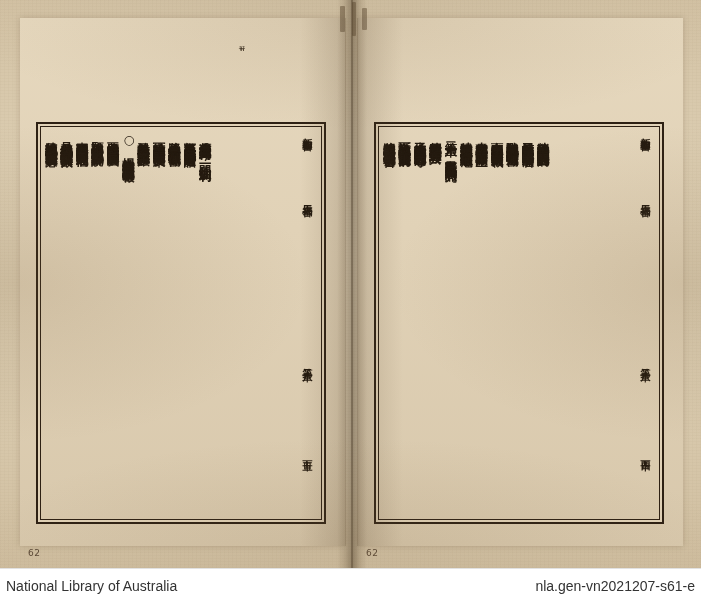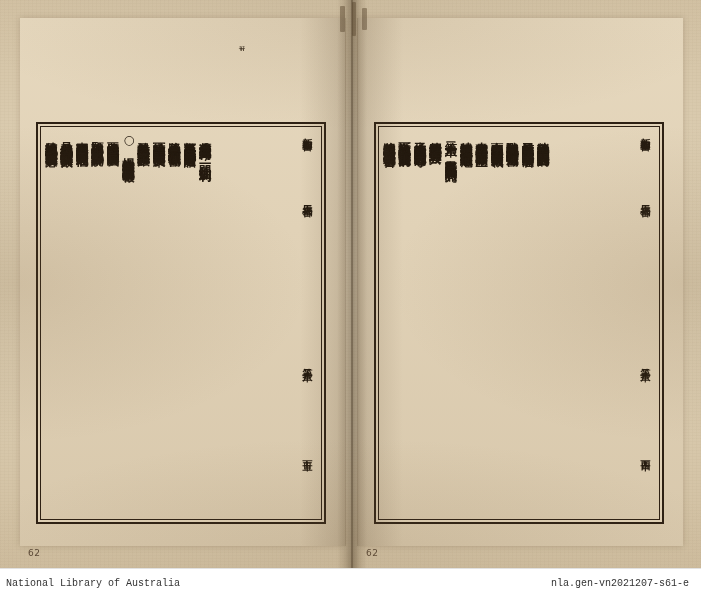--- a/index.html
+++ b/index.html
@@ -187,27 +187,27 @@
     left: 0;
     top: 568px;
     width: 701px;
     height: 32px;
     background: #ffffff;
     border-top: 1px solid #e2e2e2;
   }
   .footer .credit {
     position: absolute;
     top: 9px;
-    font-family: Liberation Mono, monospace;
-    font-size: 10px;
+    font-family: Liberation Sans, sans-serif;
+    font-size: 14px;
     color: #333333;
     white-space: nowrap;
   }
   .footer .credit.lib { left: 6px; }
-  .footer .credit.id  { right: 12px; }
+  .footer .credit.id  { right: 6px; }
 
   
   .fold-shadow-left {
     position: absolute;
     left: 300px; top: 18px;
     width: 46px; height: 528px;
     background: linear-gradient(90deg, rgba(90,72,48,0) 0%, rgba(90,72,48,0.22) 100%);
     pointer-events: none;
   }
   .fold-shadow-right {

